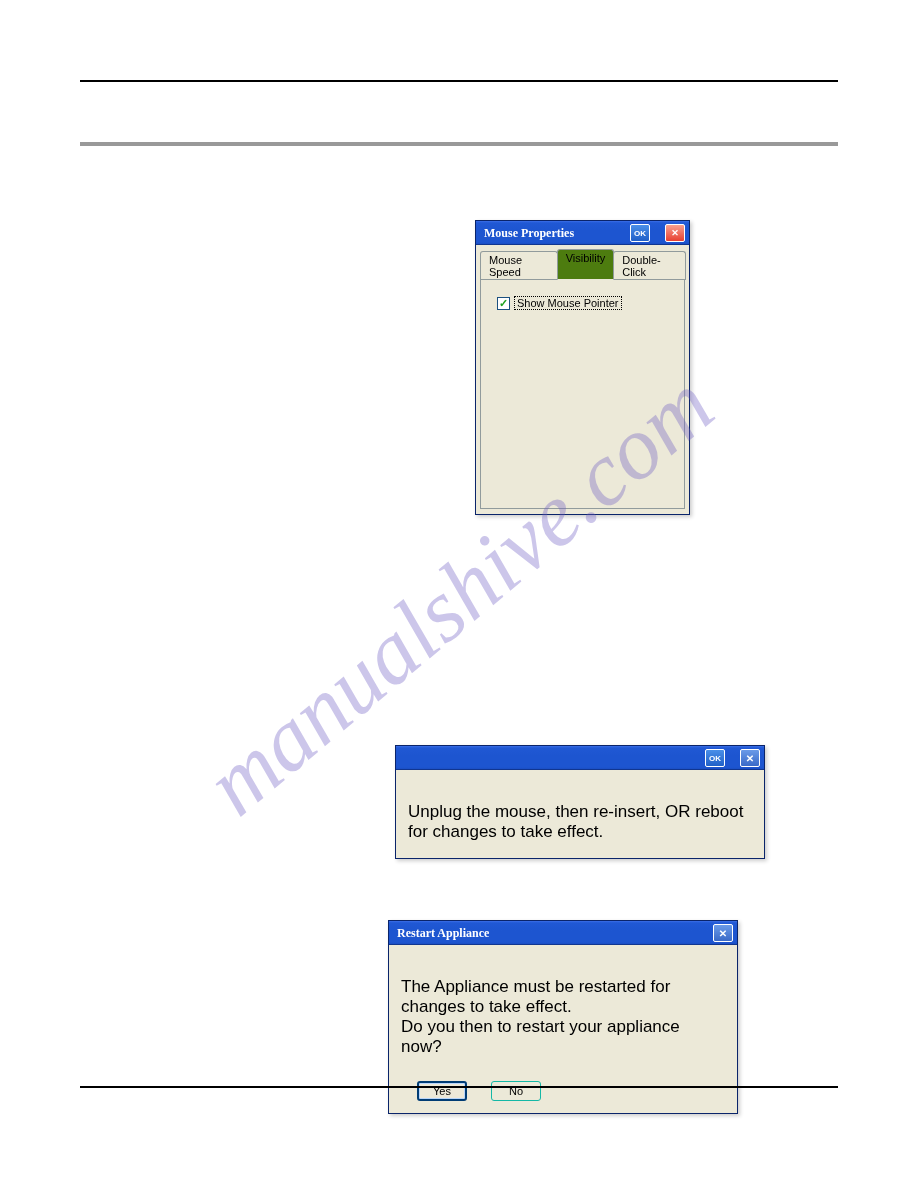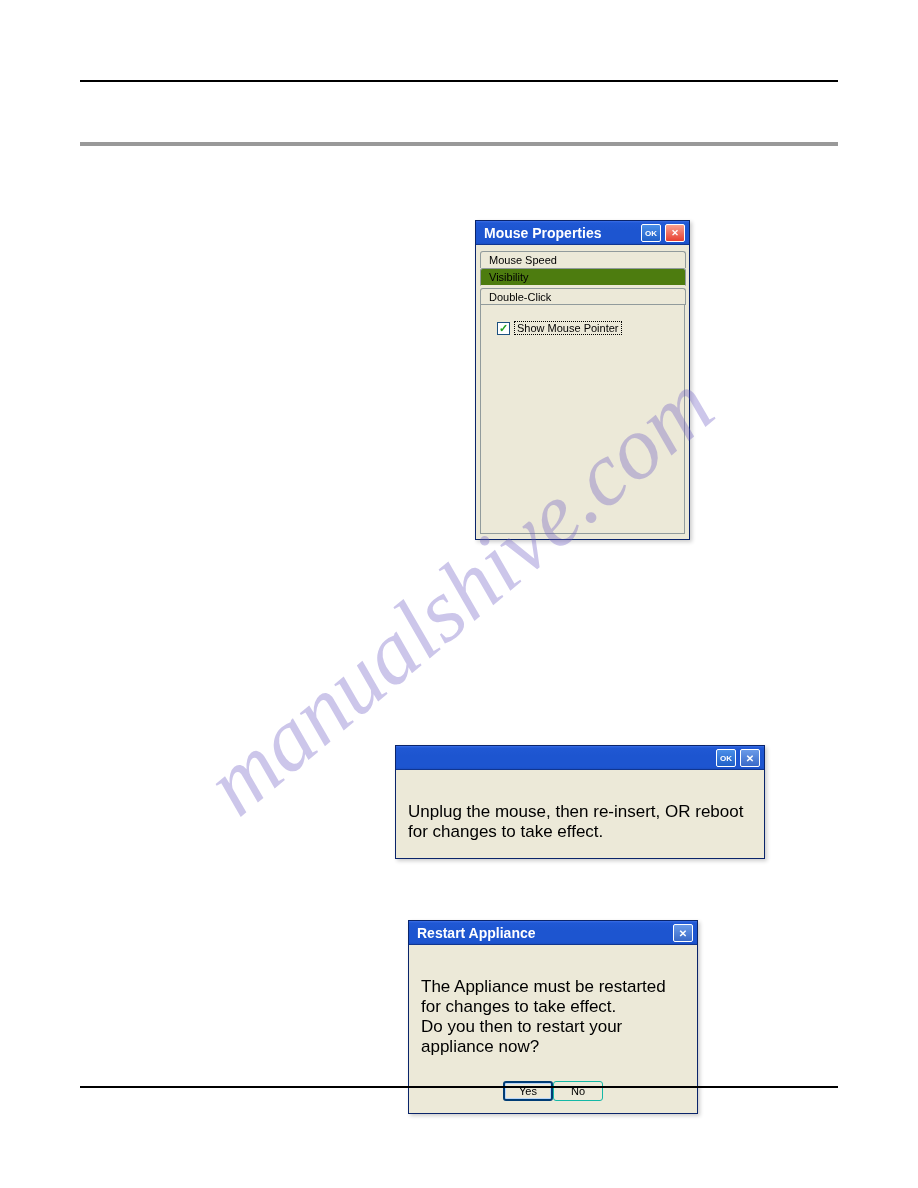--- a/index.html
+++ b/index.html
@@ -6,50 +6,50 @@
 body { font-family: Arial, sans-serif; background: #fff; width: 918px; height: 1188px; position: relative; }
 .page { padding: 80px 80px 40px 80px; }
 .topline { border-top: 2px solid #000; margin-bottom: 60px; }
 .grayline { border-top: 4px solid #999; margin-bottom: 60px; }
 .watermark { position: absolute; top: 50%; left: 50%; transform: translate(-50%, -50%) rotate(-40deg); font-size: 90px; color: rgba(108,92,196,0.35); font-family: Georgia, serif; font-style: italic; pointer-events: none; z-index: 100; white-space: nowrap; }
 .botline { position: absolute; bottom: 100px; left: 80px; right: 80px; border-top: 2px solid #000; }
 
 
 .xp-dialog { position: absolute; background: #ece9d8; border: 1px solid #0a246a; font-family: Tahoma, sans-serif; font-size: 11px; box-shadow: 2px 2px 4px rgba(0,0,0,0.2); }
 .xp-titlebar { background: linear-gradient(to bottom, #3a6ee8 0%, #2058d4 8%, #1d55d0 40%, #1d55d0 88%, #1a4fc5 95%, #0a246a 100%); color: #fff; font-weight: bold; padding: 4px 4px 4px 8px; display: flex; align-items: center; justify-content: space-between; height: 24px; }
-.xp-title-text { font-size: 14px; }
-.xp-titlebar-buttons { display: flex; gap: 4px; align-items: center; }
+.xp-title-text { font-size: 12px; font-family: Liberation Serif, serif; }
+.xp-titlebar-buttons { display: flex; gap: 15px; align-items: center; }
 .xp-btn { width: 20px; height: 18px; border: 1px solid #fff; border-radius: 2px; font-size: 9px; font-weight: bold; display: flex; align-items: center; justify-content: center; cursor: pointer; }
 .xp-btn-ok { background: linear-gradient(to bottom, #4a8fe8, #2060c8); color: #fff; font-size: 8px; }
 .xp-btn-close { background: linear-gradient(to bottom, #f8a090, #e84030); color: #fff; }
 .xp-btn-close-gray { background: linear-gradient(to bottom, #6a9ae8, #3a6ac8); color: #fff; font-size: 10px; }
 
 
-.xp-tabrow { display: flex; padding: 4px 4px 0 4px; background: #ece9d8; flex-direction: column; }
+.xp-tabrow { display: flex; padding: 4px 4px 0 4px; background: #ece9d8; }
 .xp-tab { background: #ece9d8; border: 1px solid #919b9c; border-bottom: none; padding: 2px 8px; font-size: 11px; border-radius: 3px 3px 0 0; margin-right: -1px; cursor: pointer; }
 .xp-tab.active { background: #4d7c0f; border-bottom: 1px solid #ece9d8; position: relative; z-index: 2; }
 .xp-tab:not(.active) { margin-top: 2px; }
 .xp-tabcontent { border: 1px solid #919b9c; background: #ece9d8; margin: 0 4px 4px 4px; padding: 16px; height: 230px; position: relative; top: -1px; }
 
 
 .xp-checkbox-row { display: flex; align-items: center; gap: 4px; }
 .xp-checkbox { width: 13px; height: 13px; background: #fff; border: 1px solid #1c5180; display: flex; align-items: center; justify-content: center; cursor: pointer; }
 .xp-check { color: #21a121; font-size: 11px; font-weight: bold; line-height: 1; }
 .xp-checklabel { border: 1px dotted #000; padding: 0 2px; text-align: center; }
 
 
 .xp-msg-body { padding: 16px 12px; font-size: 17px; color: #000; margin-top: 16px; }
-.xp-dlg-buttons { display: flex; justify-content: center; gap: 0; padding: 8px 0 12px 0; }
+.xp-dlg-buttons { display: flex; gap: 24px; padding: 8px 0 12px 0; margin-left: 28px; }
 .xp-push { background: #ece9d8; border: 1px solid #14b8a6; padding: 2px 14px; font-size: 11px; font-family: Tahoma, sans-serif; cursor: pointer; border-radius: 3px; min-width: 50px; }
 .xp-push.default { border: 2px solid #003c74; box-shadow: inset 0 0 0 1px #b8d6fb; }
 
 
 #mouse-props { top: 220px; left: 475px; width: 215px; }
 #unplug-dlg { top: 745px; left: 395px; width: 370px; }
-#restart-dlg { top: 920px; left: 408px; width: 290px; }
+#restart-dlg { top: 920px; left: 388px; width: 350px; }
 </style>
 </head>
 <body>
 
 <div class="page">
   <div class="topline"></div>
   <div class="grayline"></div>
 </div>
 
 <div class="watermark">manualshive.com</div>

